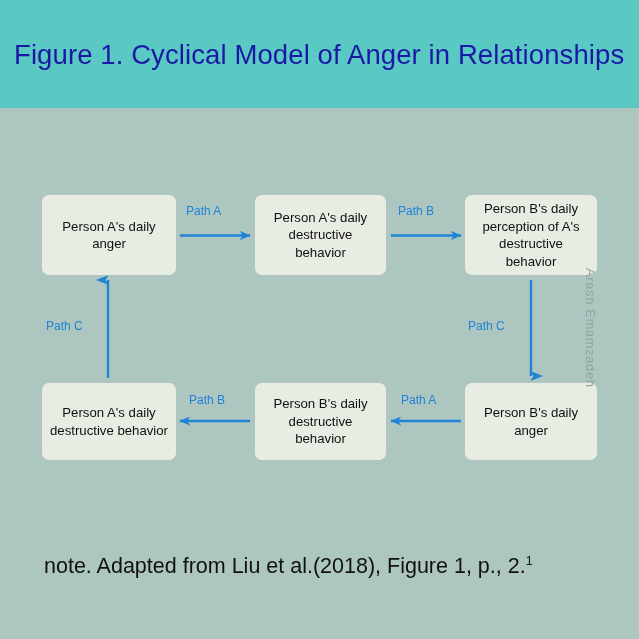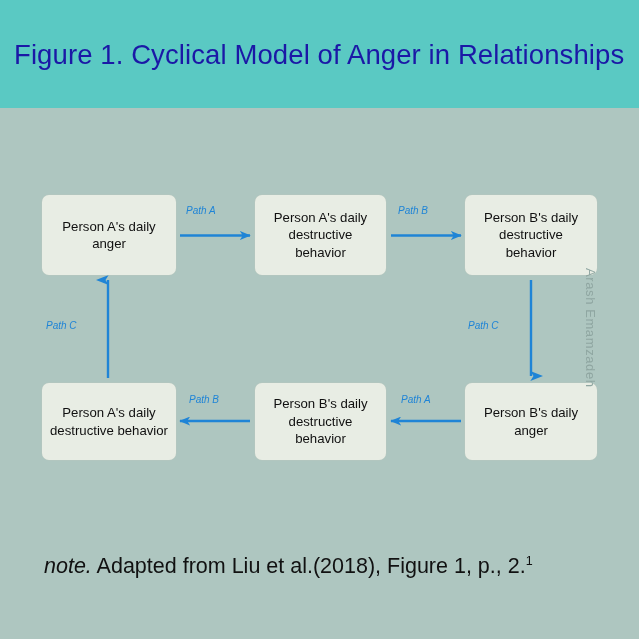--- a/index.html
+++ b/index.html
@@ -73,24 +73,23 @@
   #box-b-perception   { left: 465px; top: 87px;  width: 132px; height: 80px; }
   
   #box-a-perception   { left: 42px;  top: 275px; width: 134px; height: 77px; }
   #box-b-behavior     { left: 255px; top: 275px; width: 131px; height: 77px; }
   #box-b-anger        { left: 465px; top: 275px; width: 132px; height: 77px; }
 
   
   .path-label {
     position: absolute;
     color: #1f84d6;
-    font-size: 10px;
+    font-size: 12px;
     line-height: 18px;
     white-space: nowrap;
-    font-style: italic;
   }
   #label-path-a-top    { left: 186px; top: 94px; }
   #label-path-b-top    { left: 398px; top: 94px; }
   #label-path-c-right  { left: 468px; top: 209px; }
   #label-path-b-bottom { left: 189px; top: 283px; }
   #label-path-a-bottom { left: 401px; top: 283px; }
   #label-path-c-left   { left: 46px;  top: 209px; }
 
   
   #arrow-layer {
@@ -118,21 +117,21 @@
   
   #figure-note {
     position: absolute;
     left: 44px;
     top: 445px;
     color: #111111;
     font-size: 21.5px;
     line-height: 27px;
     white-space: nowrap;
   }
-  #figure-note .note-word { font-style: italic; }
+  #figure-note .note-word { }
   #figure-note sup {
     font-size: 12.5px;
     vertical-align: super;
     line-height: 0;
   }
 </style>
 </head>
 <body>
 
 <div id="figure-root">
@@ -182,20 +181,21 @@
     <div class="node-box" id="box-a-behavior">
       <div>
         <span>Person A's daily</span>
         <span>destructive behavior</span>
       </div>
     </div>
 
     <div class="node-box" id="box-b-perception">
       <div>
         <span>Person B's daily</span>
+        <span>perception of A's</span>
         <span>destructive behavior</span>
       </div>
     </div>
 
     <div class="node-box" id="box-a-perception">
       <div>
         <span>Person A's daily</span>
         <span>destructive behavior</span>
       </div>
     </div>

